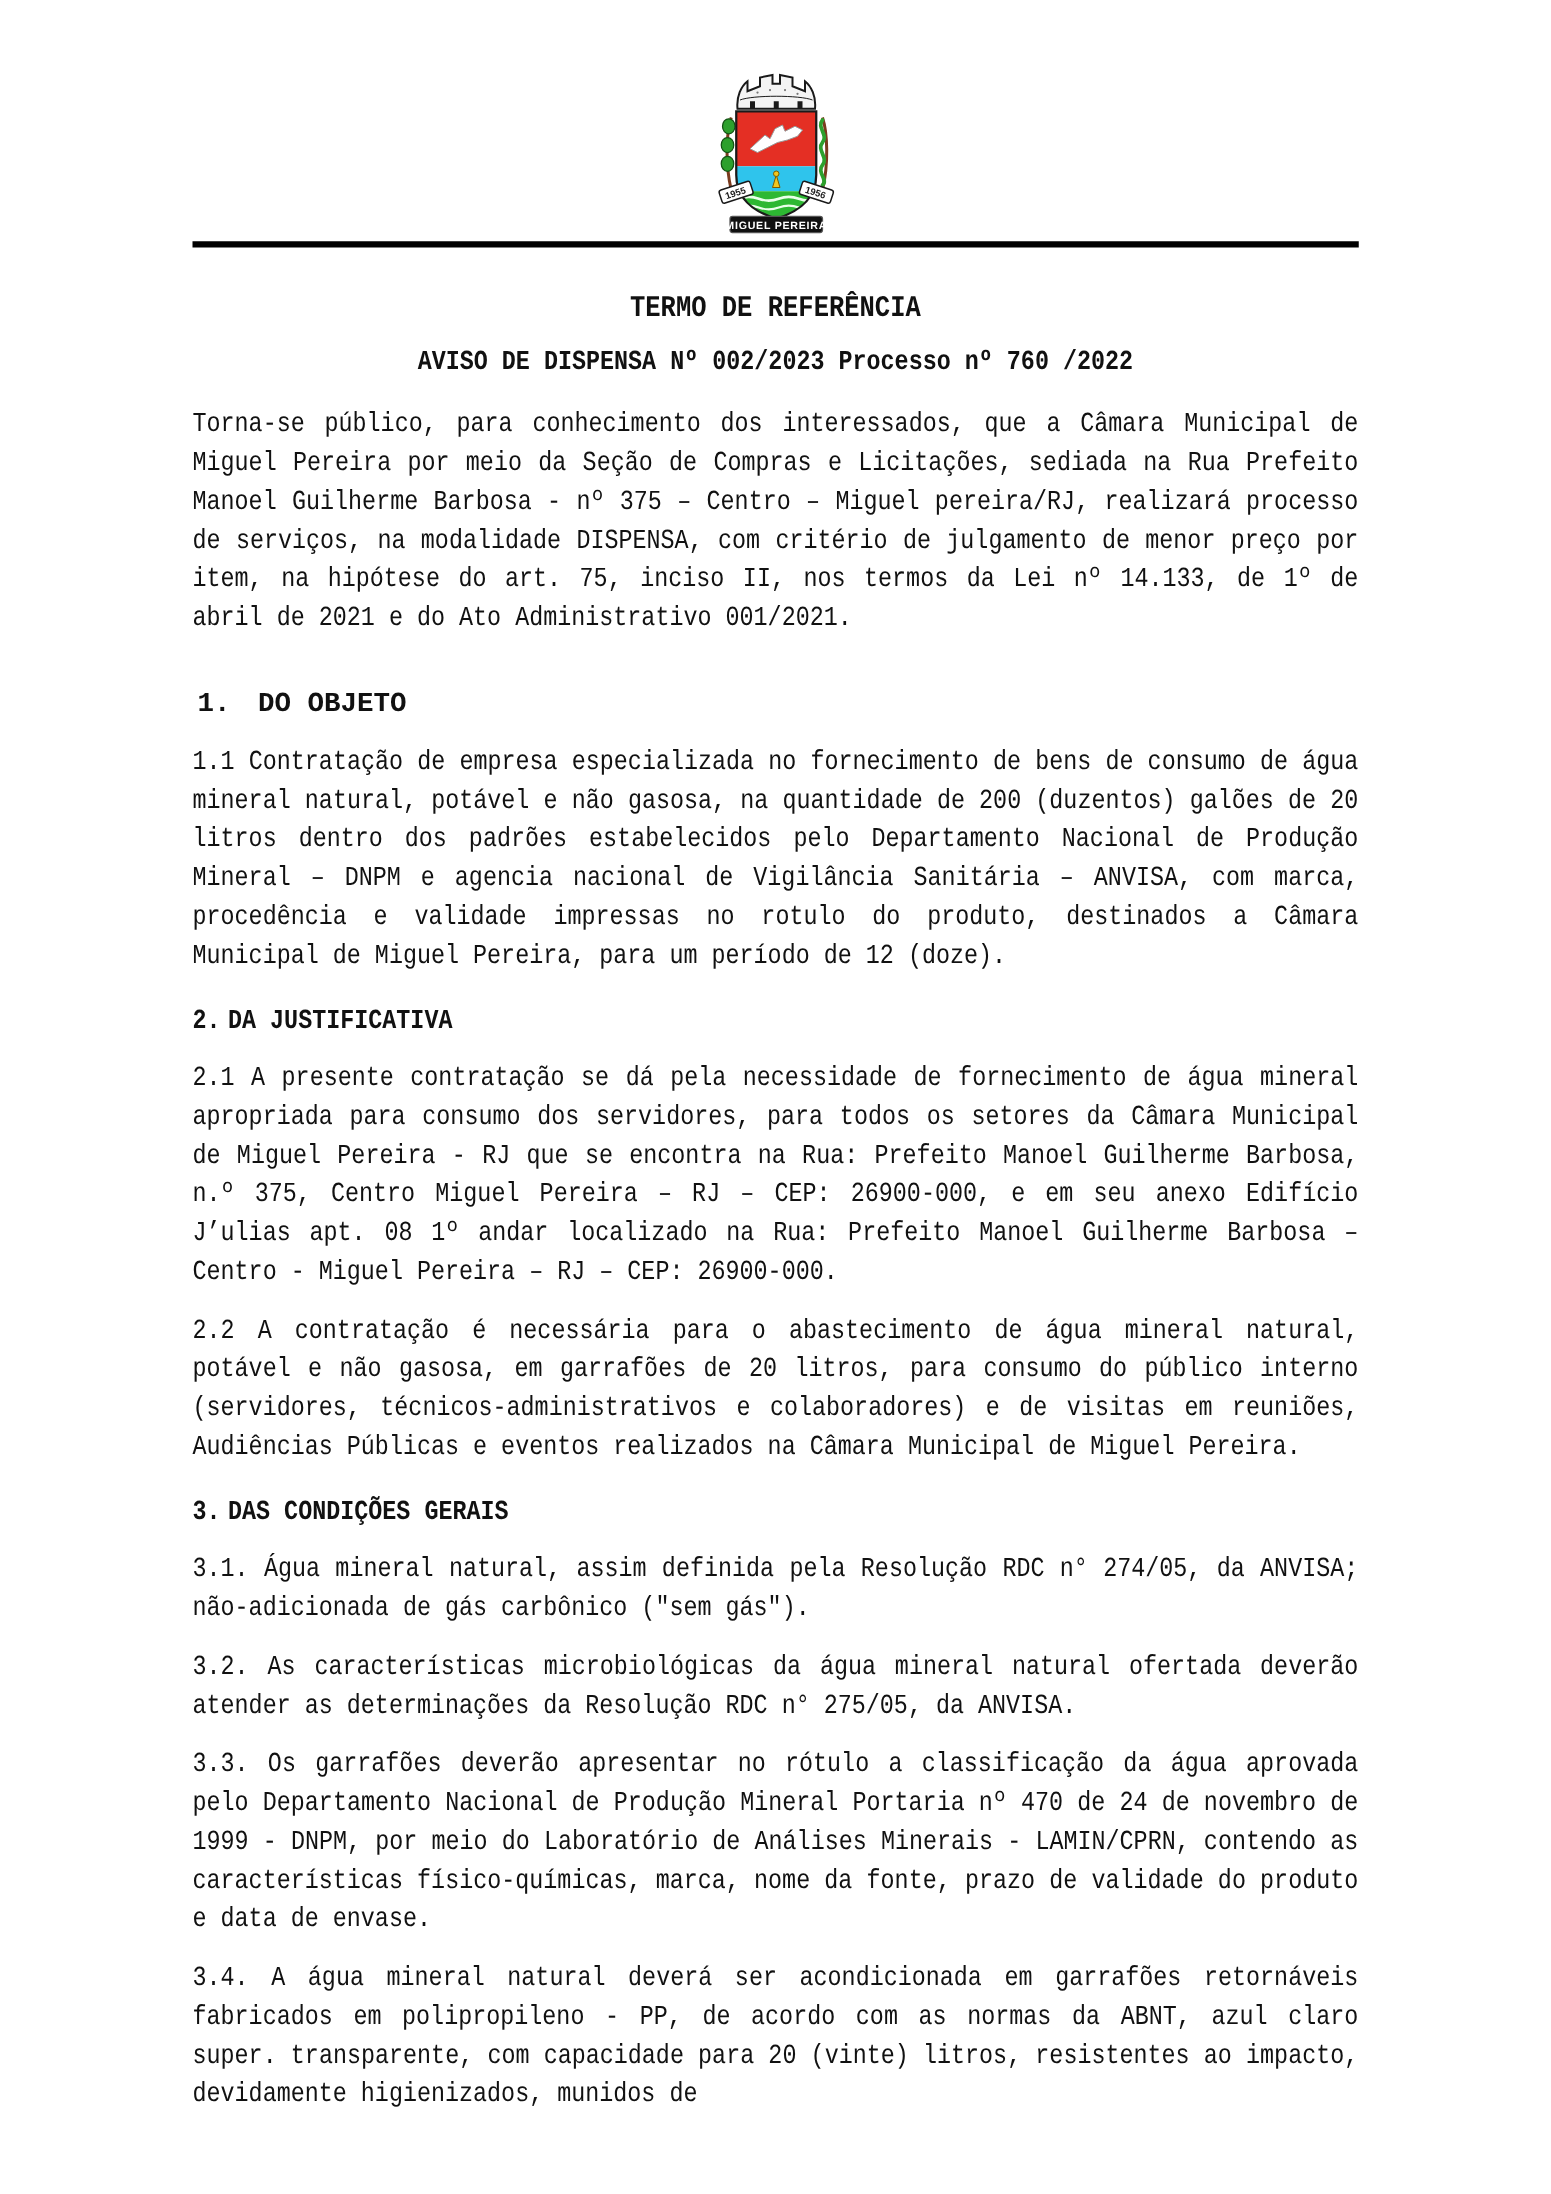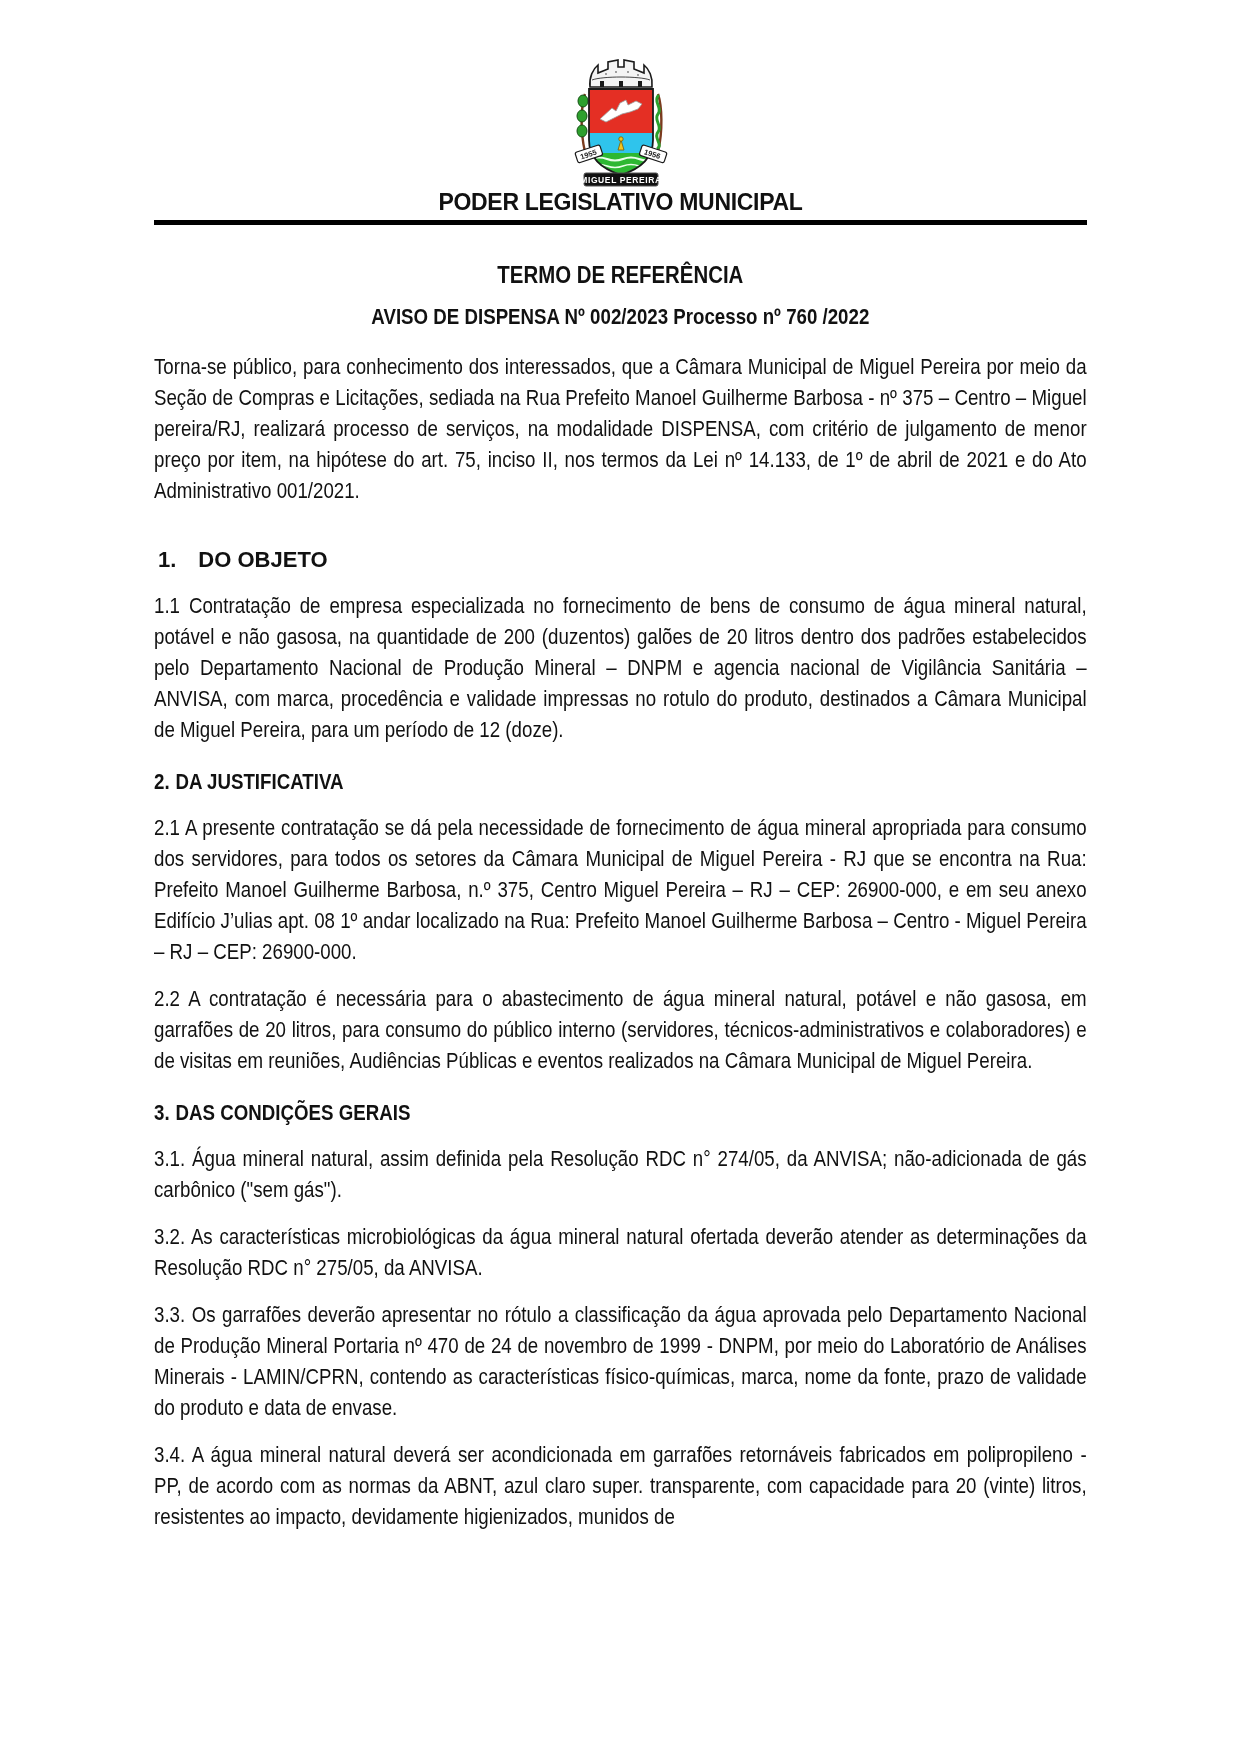--- a/index.html
+++ b/index.html
@@ -42,21 +42,21 @@
   }
 
   
   .cond {
     transform: scaleX(0.85);
     transform-origin: 0 0;
     width: 117.6%;
   }
 
   
-  main { padding-top: 0; }
+  main { padding-top: 0; font-family: Liberation Mono, monospace; }
   .doc-title {
     margin-top: 36px;
     text-align: center;
     font-size: 24px;
     font-weight: bold;
     line-height: 28px;
   }
   .doc-subtitle {
     margin-top: 15px;
     text-align: center;
@@ -155,21 +155,20 @@
         <rect x="86" y="92" width="26" height="11" rx="2" fill="#ffffff" stroke="#1a1a1a" stroke-width="1.2"></rect>
         <text class="crest-year" x="90" y="100.5">1956</text>
       </g>
 
       <g>
         <rect x="30" y="117" width="74" height="13" rx="2" fill="#111111" stroke="#555" stroke-width="1"></rect>
         <text class="crest-banner-text" x="67" y="127" text-anchor="middle">MIGUEL PEREIRA</text>
       </g>
     </svg>
 
-    <div class="org-line1">PODER LEGISLATIVO MUNICIPAL</div>
     <div class="header-rule"></div>
   </header>
 
   <main>
     <div class="doc-title cond">TERMO DE REFERÊNCIA</div>
     <div class="doc-subtitle cond">AVISO DE DISPENSA Nº 002/2023 Processo nº 760 /2022</div>
 
     <p class="body-par intro cond">Torna-se público, para conhecimento dos interessados, que a Câmara Municipal de Miguel Pereira por meio da Seção de Compras e Licitações, sediada na Rua Prefeito Manoel Guilherme Barbosa -  nº 375 – Centro – Miguel pereira/RJ, realizará processo de serviços, na modalidade DISPENSA, com critério de julgamento de menor preço por item, na hipótese do art. 75, inciso II, nos termos da Lei nº 14.133, de 1º de abril de 2021 e do Ato Administrativo 001/2021.</p>
 
     <h3 class="sec-heading sec-heading-first">

